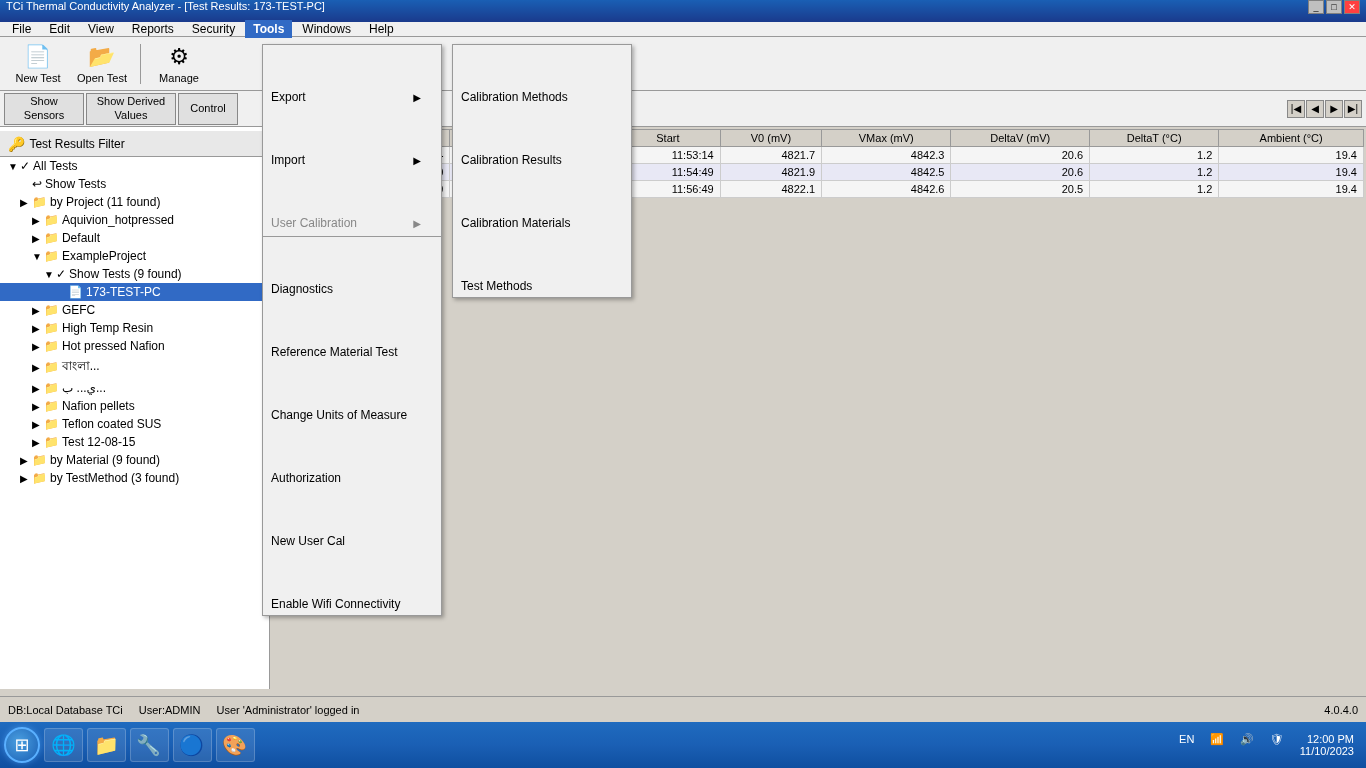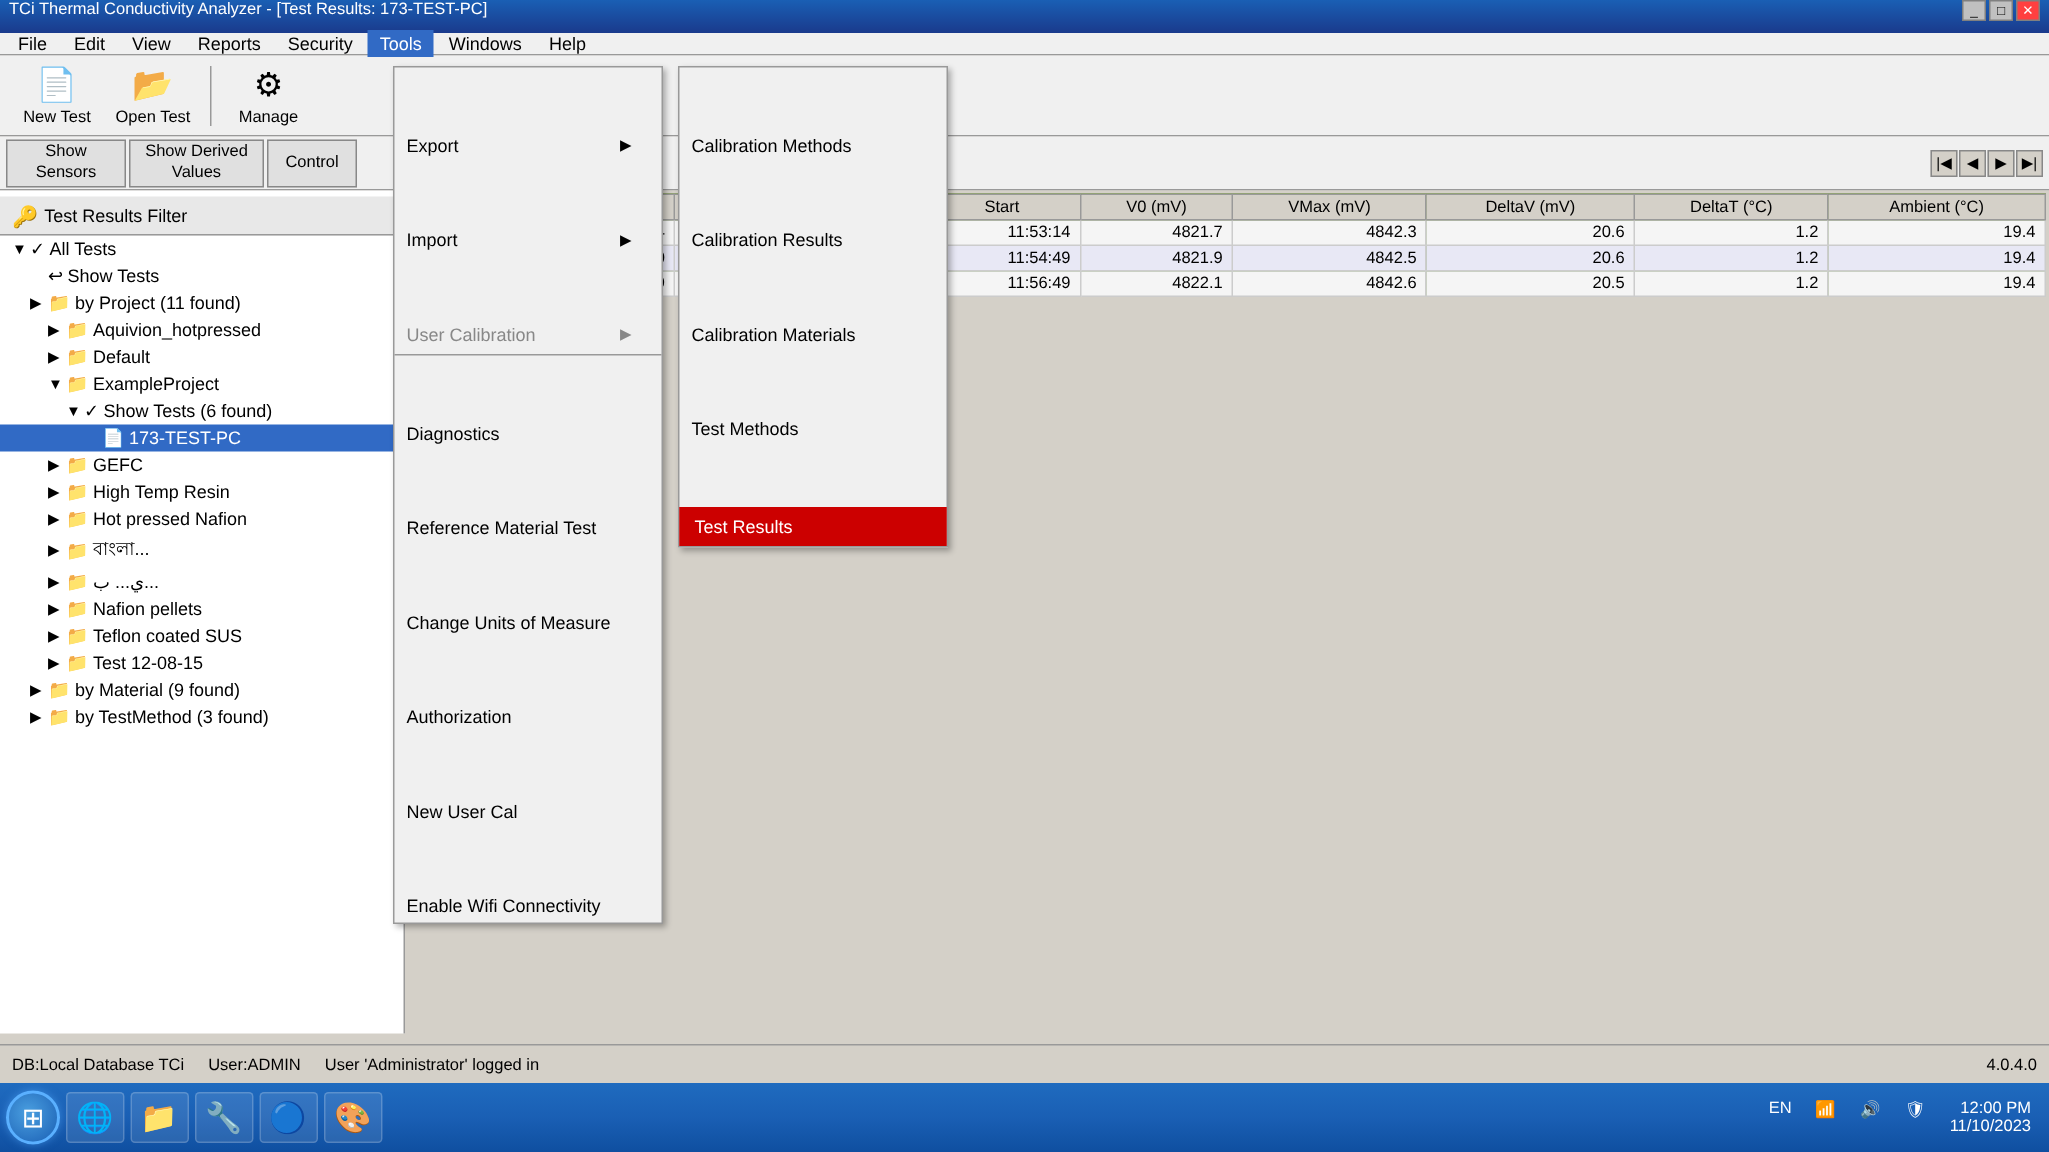--- a/index.html
+++ b/index.html
@@ -38,20 +38,21 @@
       gap: 2px;
     }
     .menu-item {
       padding: 2px 8px;
       cursor: pointer;
       font-size: 12px;
     }
     .menu-item:hover, .menu-item.active {
       background: #316ac5;
       color: white;
+      font-weight: bold;
     }
     .menu-item.active { background: #316ac5; color: white; }
 
     
     .toolbar {
       background: #f0f0f0;
       height: 54px;
       display: flex;
       align-items: center;
       padding: 4px 8px;
@@ -385,21 +386,21 @@
           <span class="tree-toggle">▼</span>
           <span class="tree-icon">📁</span>
           <span class="tree-text">ExampleProject</span>
         </div>
       </div>
       <div class="tree-item">
         <div class="tree-row">
           <span class="tree-indent" style="width:40px;"></span>
           <span class="tree-toggle">▼</span>
           <span class="tree-icon">✓</span>
-          <span class="tree-text">Show Tests (6 found)</span>
+          <span class="tree-text">Show Tests (9 found)</span>
         </div>
       </div>
       <div class="tree-item" style="background:#316ac5;">
         <div class="tree-row" style="color:white;">
           <span class="tree-indent" style="width:52px;"></span>
           <span class="tree-toggle"> </span>
           <span class="tree-icon">📄</span>
           <span class="tree-text">173-TEST-PC</span>
         </div>
       </div>
@@ -623,16 +624,13 @@
   </div>
   <div class="menu-dropdown-item">
     <span>Calibration Results</span>
   </div>
   <div class="menu-dropdown-item">
     <span>Calibration Materials</span>
   </div>
   <div class="menu-dropdown-item">
     <span>Test Methods</span>
   </div>
-  <div class="menu-dropdown-item highlighted">
-    <span>Test Results</span>
-  </div>
 </div>
 
 </body></html>

